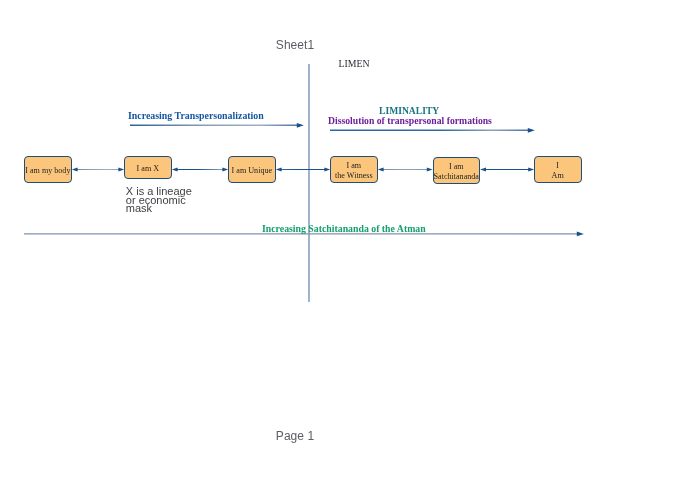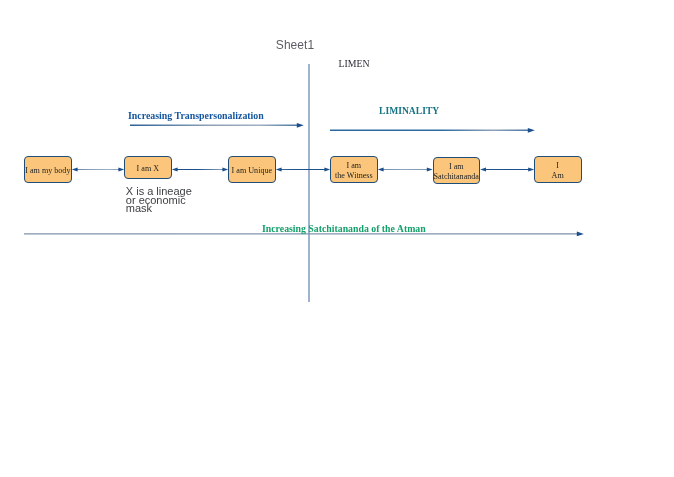--- a/index.html
+++ b/index.html
@@ -77,20 +77,21 @@
   #lbl-liminality { left:379px; top:104.5px; font-size:9.6px; color:#177584; }
   #lbl-dissolution { left:328px; top:114.5px; font-size:9.7px; color:#6d1f9c; }
   #lbl-transparency { left:262px; top:222.5px; font-size:9.8px; color:#13a06a; }
 </style>
 </head>
 <body>
 
 <div id="page">
 
   <div class="hdr">Sheet1</div>
+  <div class="ftr">Page 1</div>
 
   <div id="limen-line"></div>
   <div id="limen-label">LIMEN</div>
 
   <svg class="overlay" viewBox="0 0 674 477">
     <defs>
       <linearGradient id="gLight" gradientUnits="userSpaceOnUse" x1="0" y1="0" x2="674" y2="0">
         <stop offset="0%" stop-color="#8397ae"></stop>
           <stop offset="100%" stop-color="#9fb2c8"></stop>
       </linearGradient>
@@ -179,20 +180,21 @@
       </g>
       <g>
         <line x1="24.0" y1="233.9" x2="578.0" y2="233.9" stroke="url(#gAxis3)" stroke-width="1.4"></line>
         <path d="M583.8,233.9 L576.8,231.5 L576.8,236.3 Z" fill="#1b4f8c"></path>
       </g>
     </g>
   </svg>
 
   <div class="axis-label" id="lbl-transpersonalization">Increasing Transpersonalization</div>
   <div class="axis-label" id="lbl-liminality">LIMINALITY</div>
+  <div class="axis-label" id="lbl-dissolution">Dissolution of transpersonal formations</div>
   <div class="axis-label" id="lbl-transparency">Increasing Satchitananda of the Atman</div>
 
   <div class="nodebox" id="box0">
       <span class="lbl">I am my body</span>
     </div>
   <div class="nodebox" id="box1">
       <span class="lbl">I am X</span>
     </div>
   <div class="nodebox" id="box2">
       <span class="lbl">I am Unique</span>

